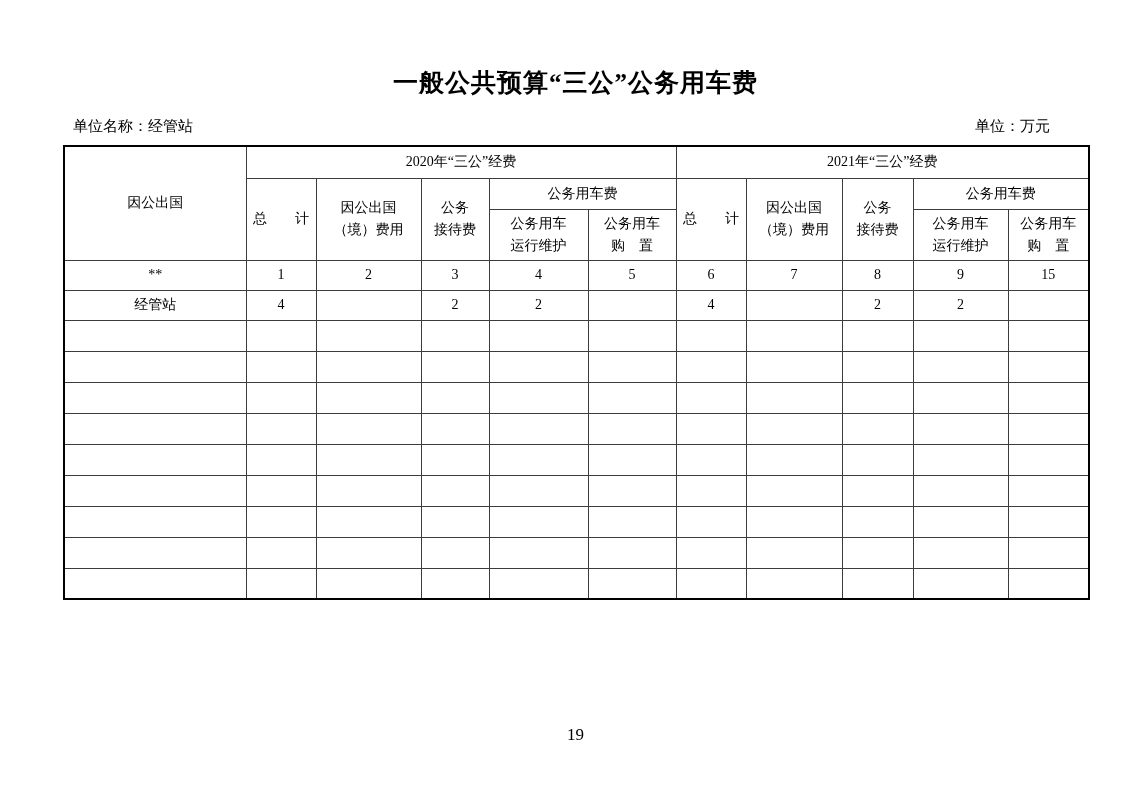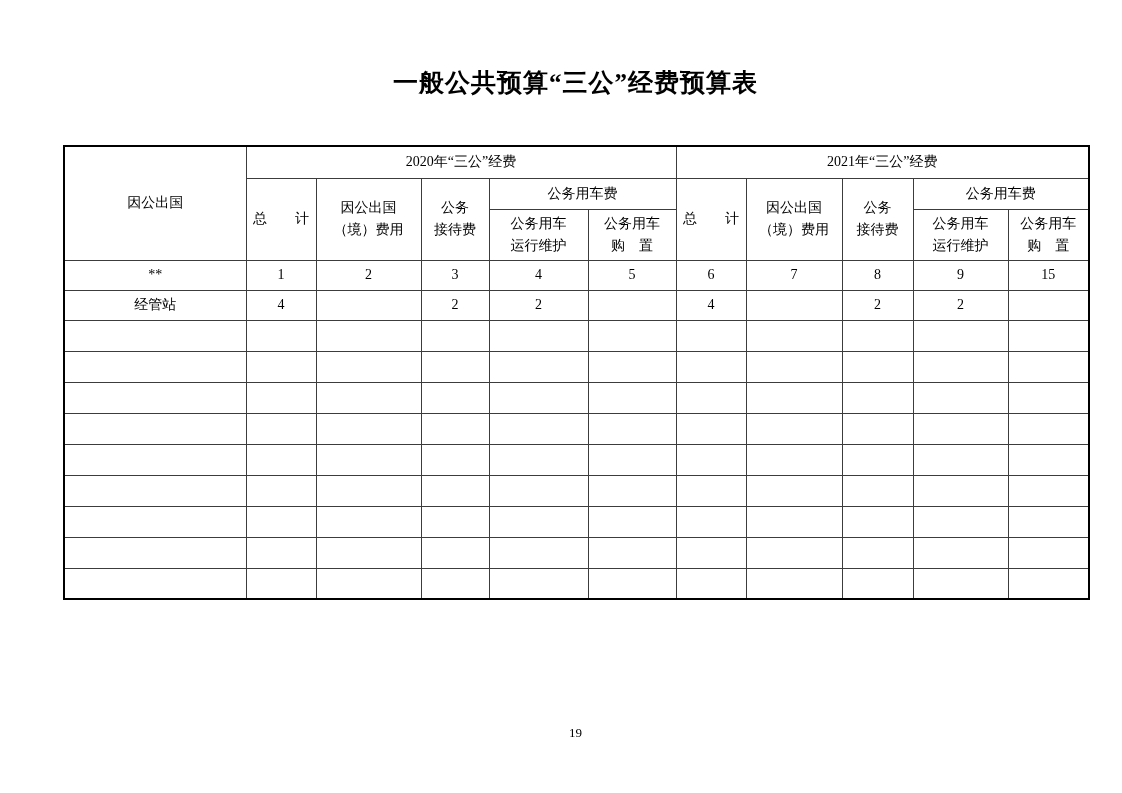--- a/index.html
+++ b/index.html
@@ -51,30 +51,34 @@
   tr.r-a { height: 32px; }
   tr.r-b { height: 31px; }
   tr.r-c { height: 51px; }
   tr.r-d { height: 30px; }
   tr.r-e { height: 31px; }
   td.num { font-size: 13px; }
   .footer-pagenum {
     position: absolute;
     left: 63px; width: 1025px; top: 725px;
     text-align: center;
-    font-size: 13px;
+    font-size: 17px;
   }
 </style>
 </head>
 <body>
 
 <div class="page">
 
-  <div class="doc-title">一般公共预算“三公”经费预算表</div>
-
+  <div class="doc-title">一般公共预算“三公”公务用车费</div>
+
+  <div class="meta-row">
+    <span>单位名称：经管站</span>
+    <span>单位：万元</span>
+  </div>
 
   <table class="budget">
     <colgroup>
       <col style="width:182px">
       <col style="width:70px">
       <col style="width:105px">
       <col style="width:68px">
       <col style="width:99px">
       <col style="width:88px">
       <col style="width:70px">

